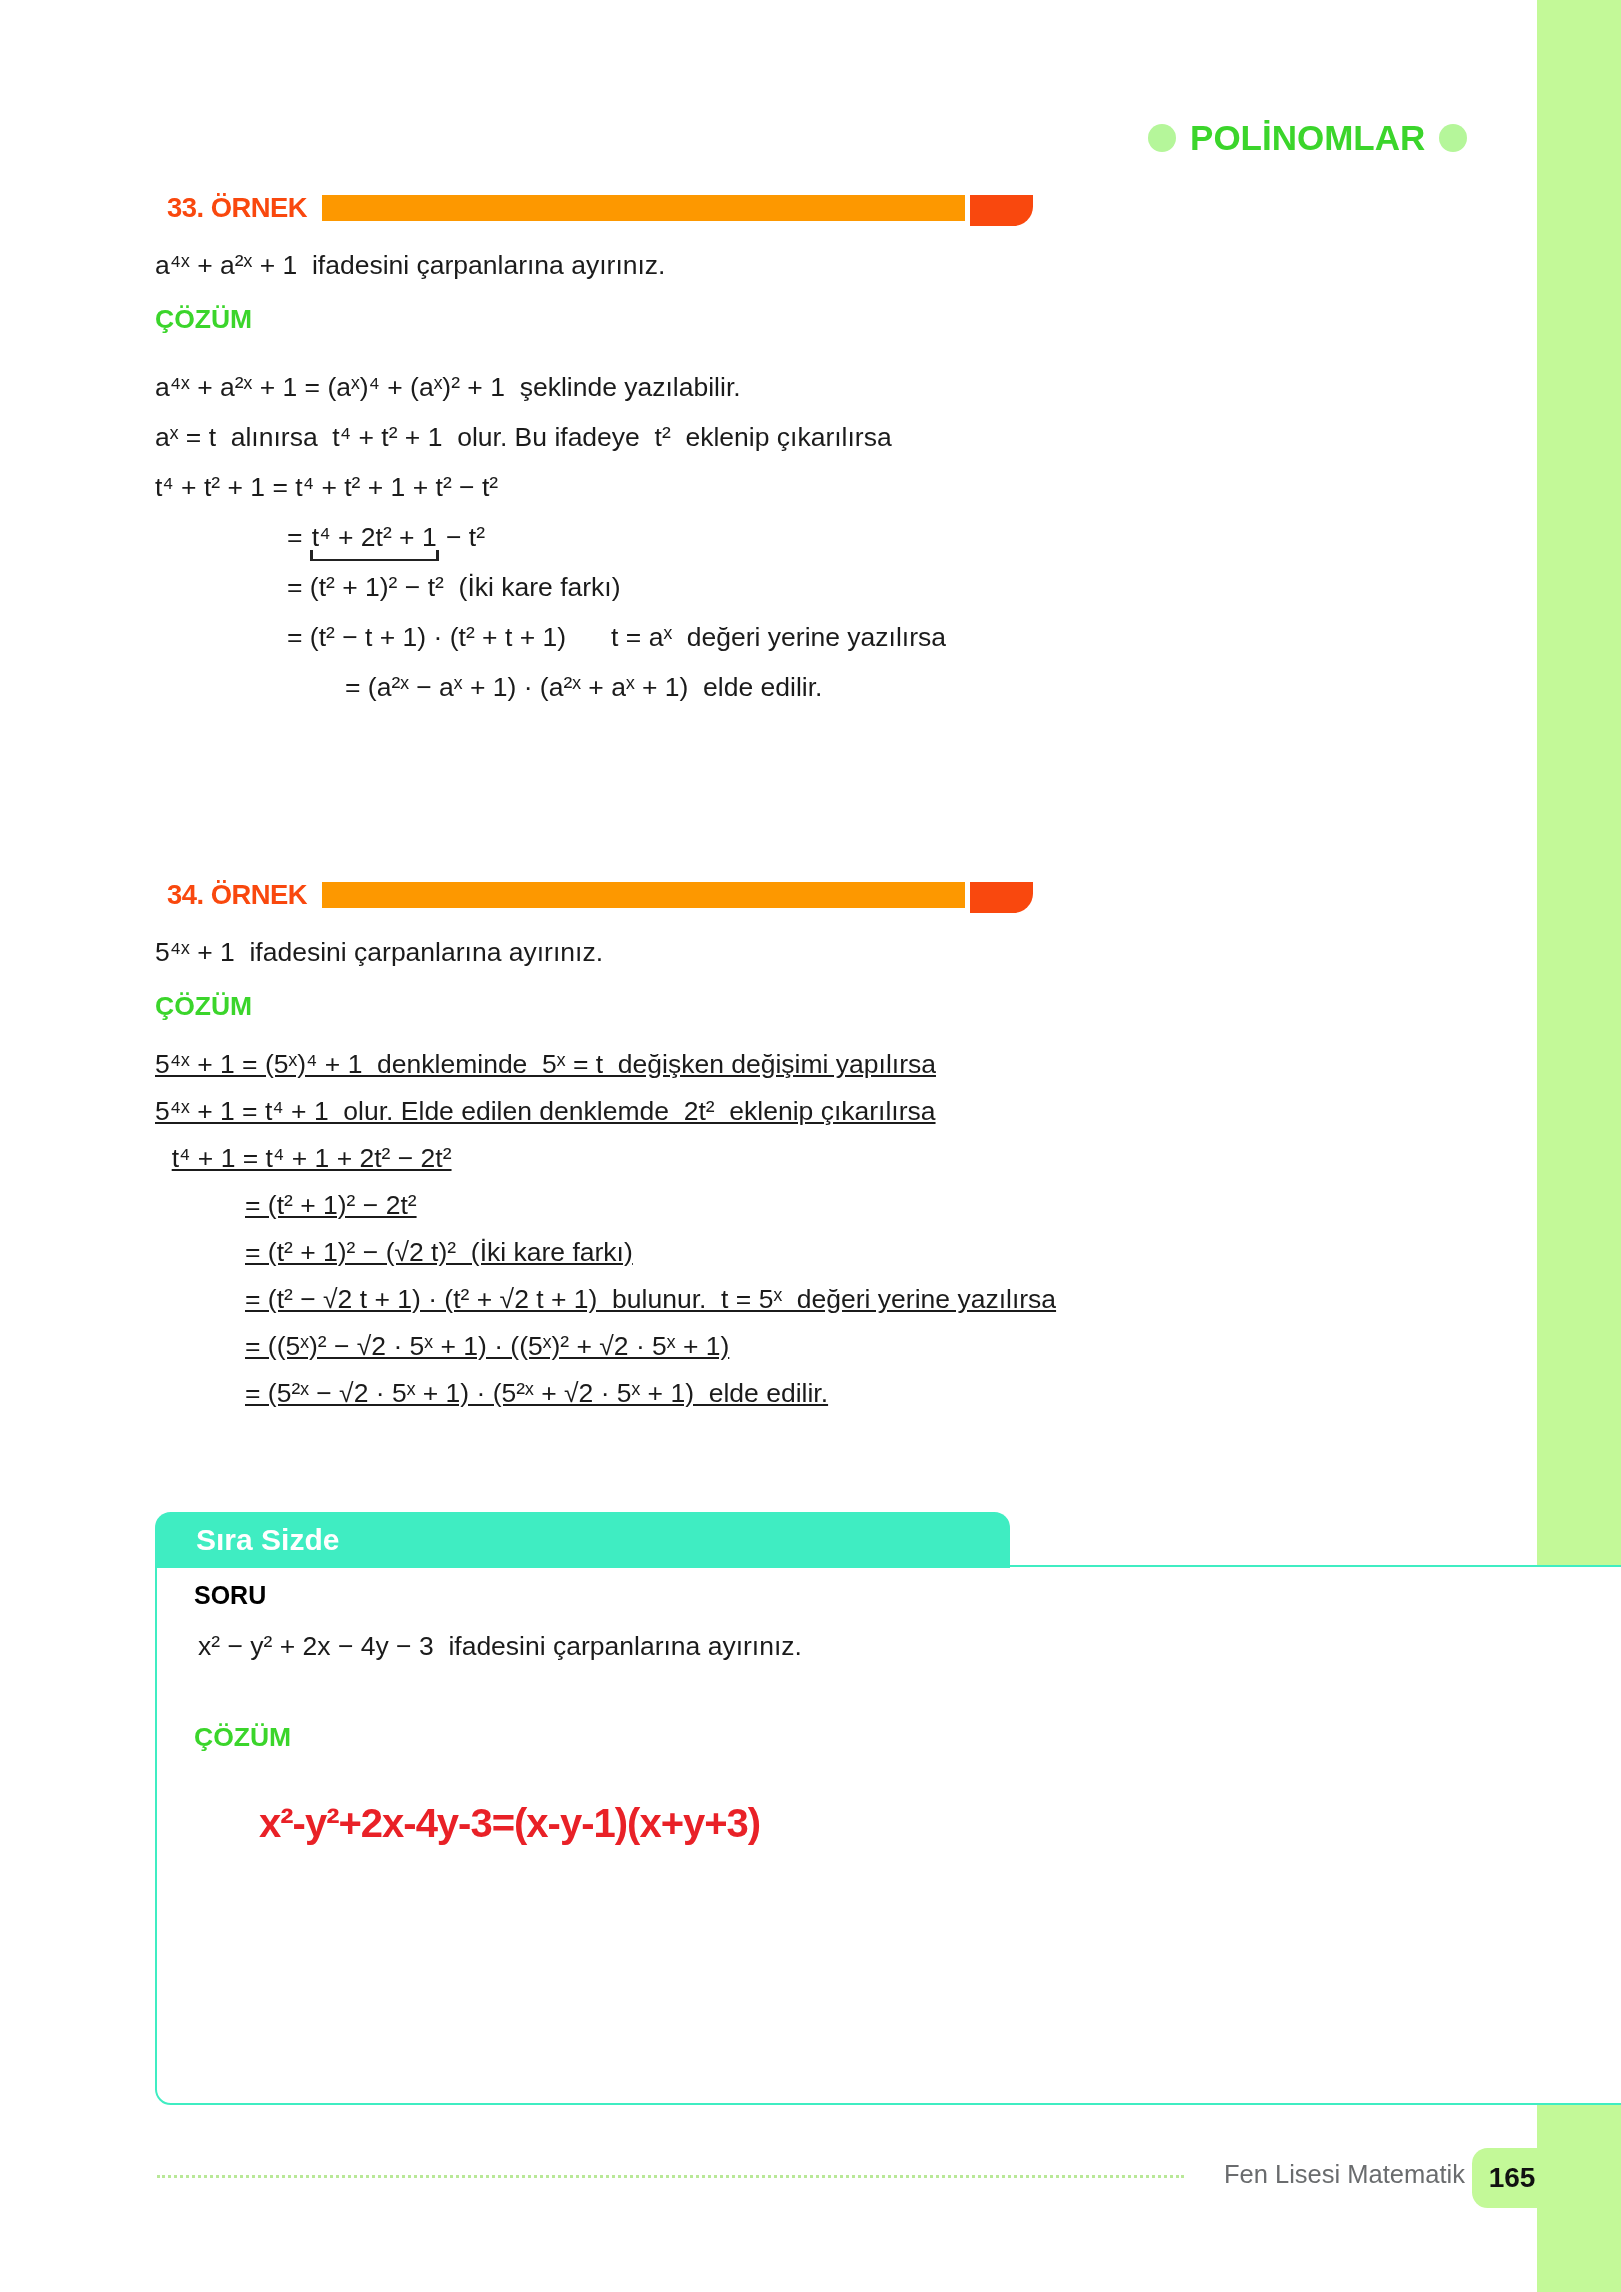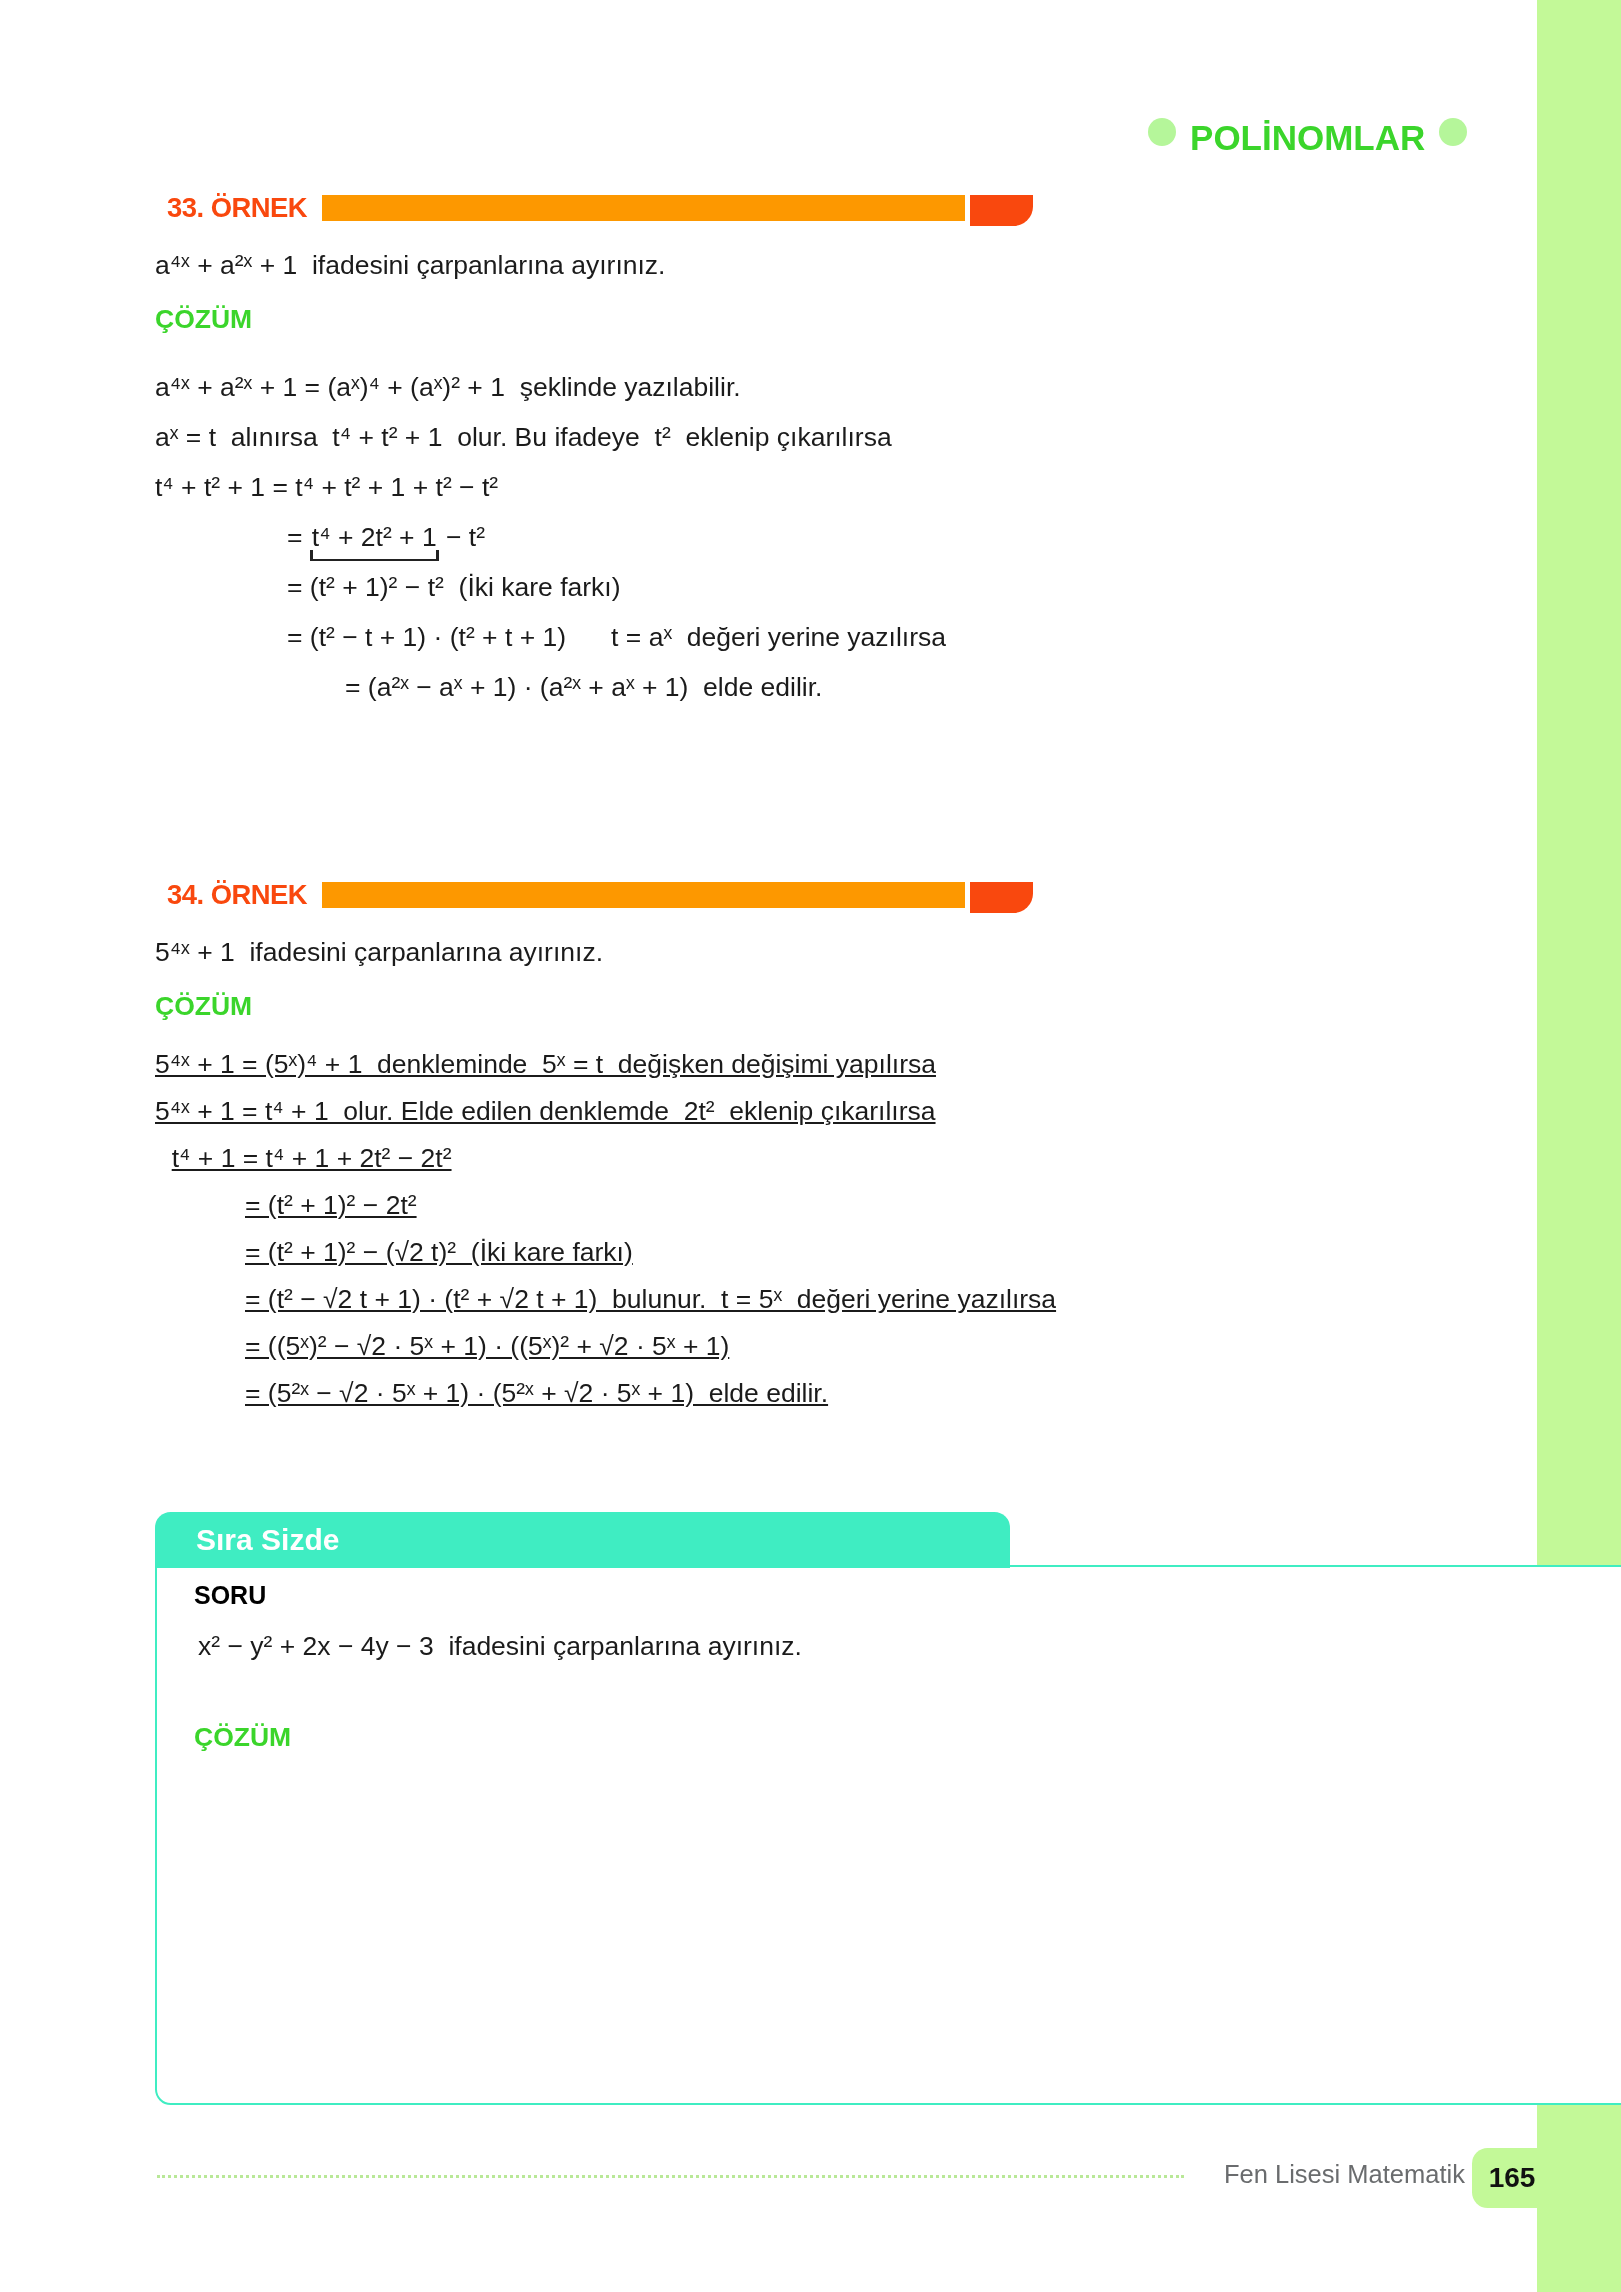--- a/index.html
+++ b/index.html
@@ -6,21 +6,21 @@
   .page{position:relative;width:1621px;height:2293px;background:#ffffff;overflow:hidden;
         font-family:"Liberation Sans","DejaVu Sans",sans-serif;color:#1b1b1b;}
 
   
   .sidebar{position:absolute;top:0;right:0;width:84px;height:2293px;background:#c3f998;}
   .page-tab{position:absolute;left:1472px;top:2148px;width:149px;height:60px;background:#c3f998;
             border-radius:15.7px 0 0 15.7px;}
   .page-num{position:absolute;left:16.7px;top:0;line-height:60px;font-size:28px;font-weight:bold;color:#111;}
 
   
-  .chapter-head{position:absolute;top:118px;right:154px;display:flex;gap:13.7px;}
+  .chapter-head{position:absolute;top:118px;right:154px;display:flex;align-items:center;gap:13.7px;}
   .chapter-title{font-size:35px;font-weight:bold;color:#3bd52b;letter-spacing:0px;}
   .dot{width:28px;height:28px;border-radius:50%;background:#b5f69a;display:inline-block;}
 
   
   .example{position:absolute;left:155px;width:1372px;}
   .ex33{top:193px;}
   .ex34{top:880px;}
   .ex-head{display:flex;align-items:flex-start;width:866px;margin-left:12px;}
   .ex-label{font-size:27.4px;font-weight:bold;color:#f9480e;letter-spacing:-0.5px;white-space:nowrap;line-height:29px;}
   .ex-bar{flex:1;height:25.5px;background:#fd9800;margin-left:14.7px;margin-top:2px;}
@@ -136,20 +136,21 @@
         <line x1="53" y1="23" x2="53" y2="9"></line>
       </g>
       <g stroke="#3fe9c0" stroke-width="6" fill="#ffffff" stroke-linejoin="round">
         <polygon points="27,67 51,43 63,55 39,79"></polygon>
         <polygon points="27,67 39,79 21,86"></polygon>
       </g>
     </svg>
     <div class="soru-label">SORU</div>
     <div class="math sira-q">x² − y² + 2x − 4y − 3  ifadesini çarpanlarına ayırınız.</div>
     <div class="sira-c">ÇÖZÜM</div>
+    <div class="answer">x²-y²+2x-4y-3=(x-y-1)(x+y+3)</div>
   </section>
 
   <div class="foot-rule"></div>
   <div class="foot-right">
     <span class="foot-title">Fen Lisesi Matematik 10</span>
     <span class="foot-dot"></span>
   </div>
   <div class="page-tab">
     <span class="page-num">165</span>
   </div>

